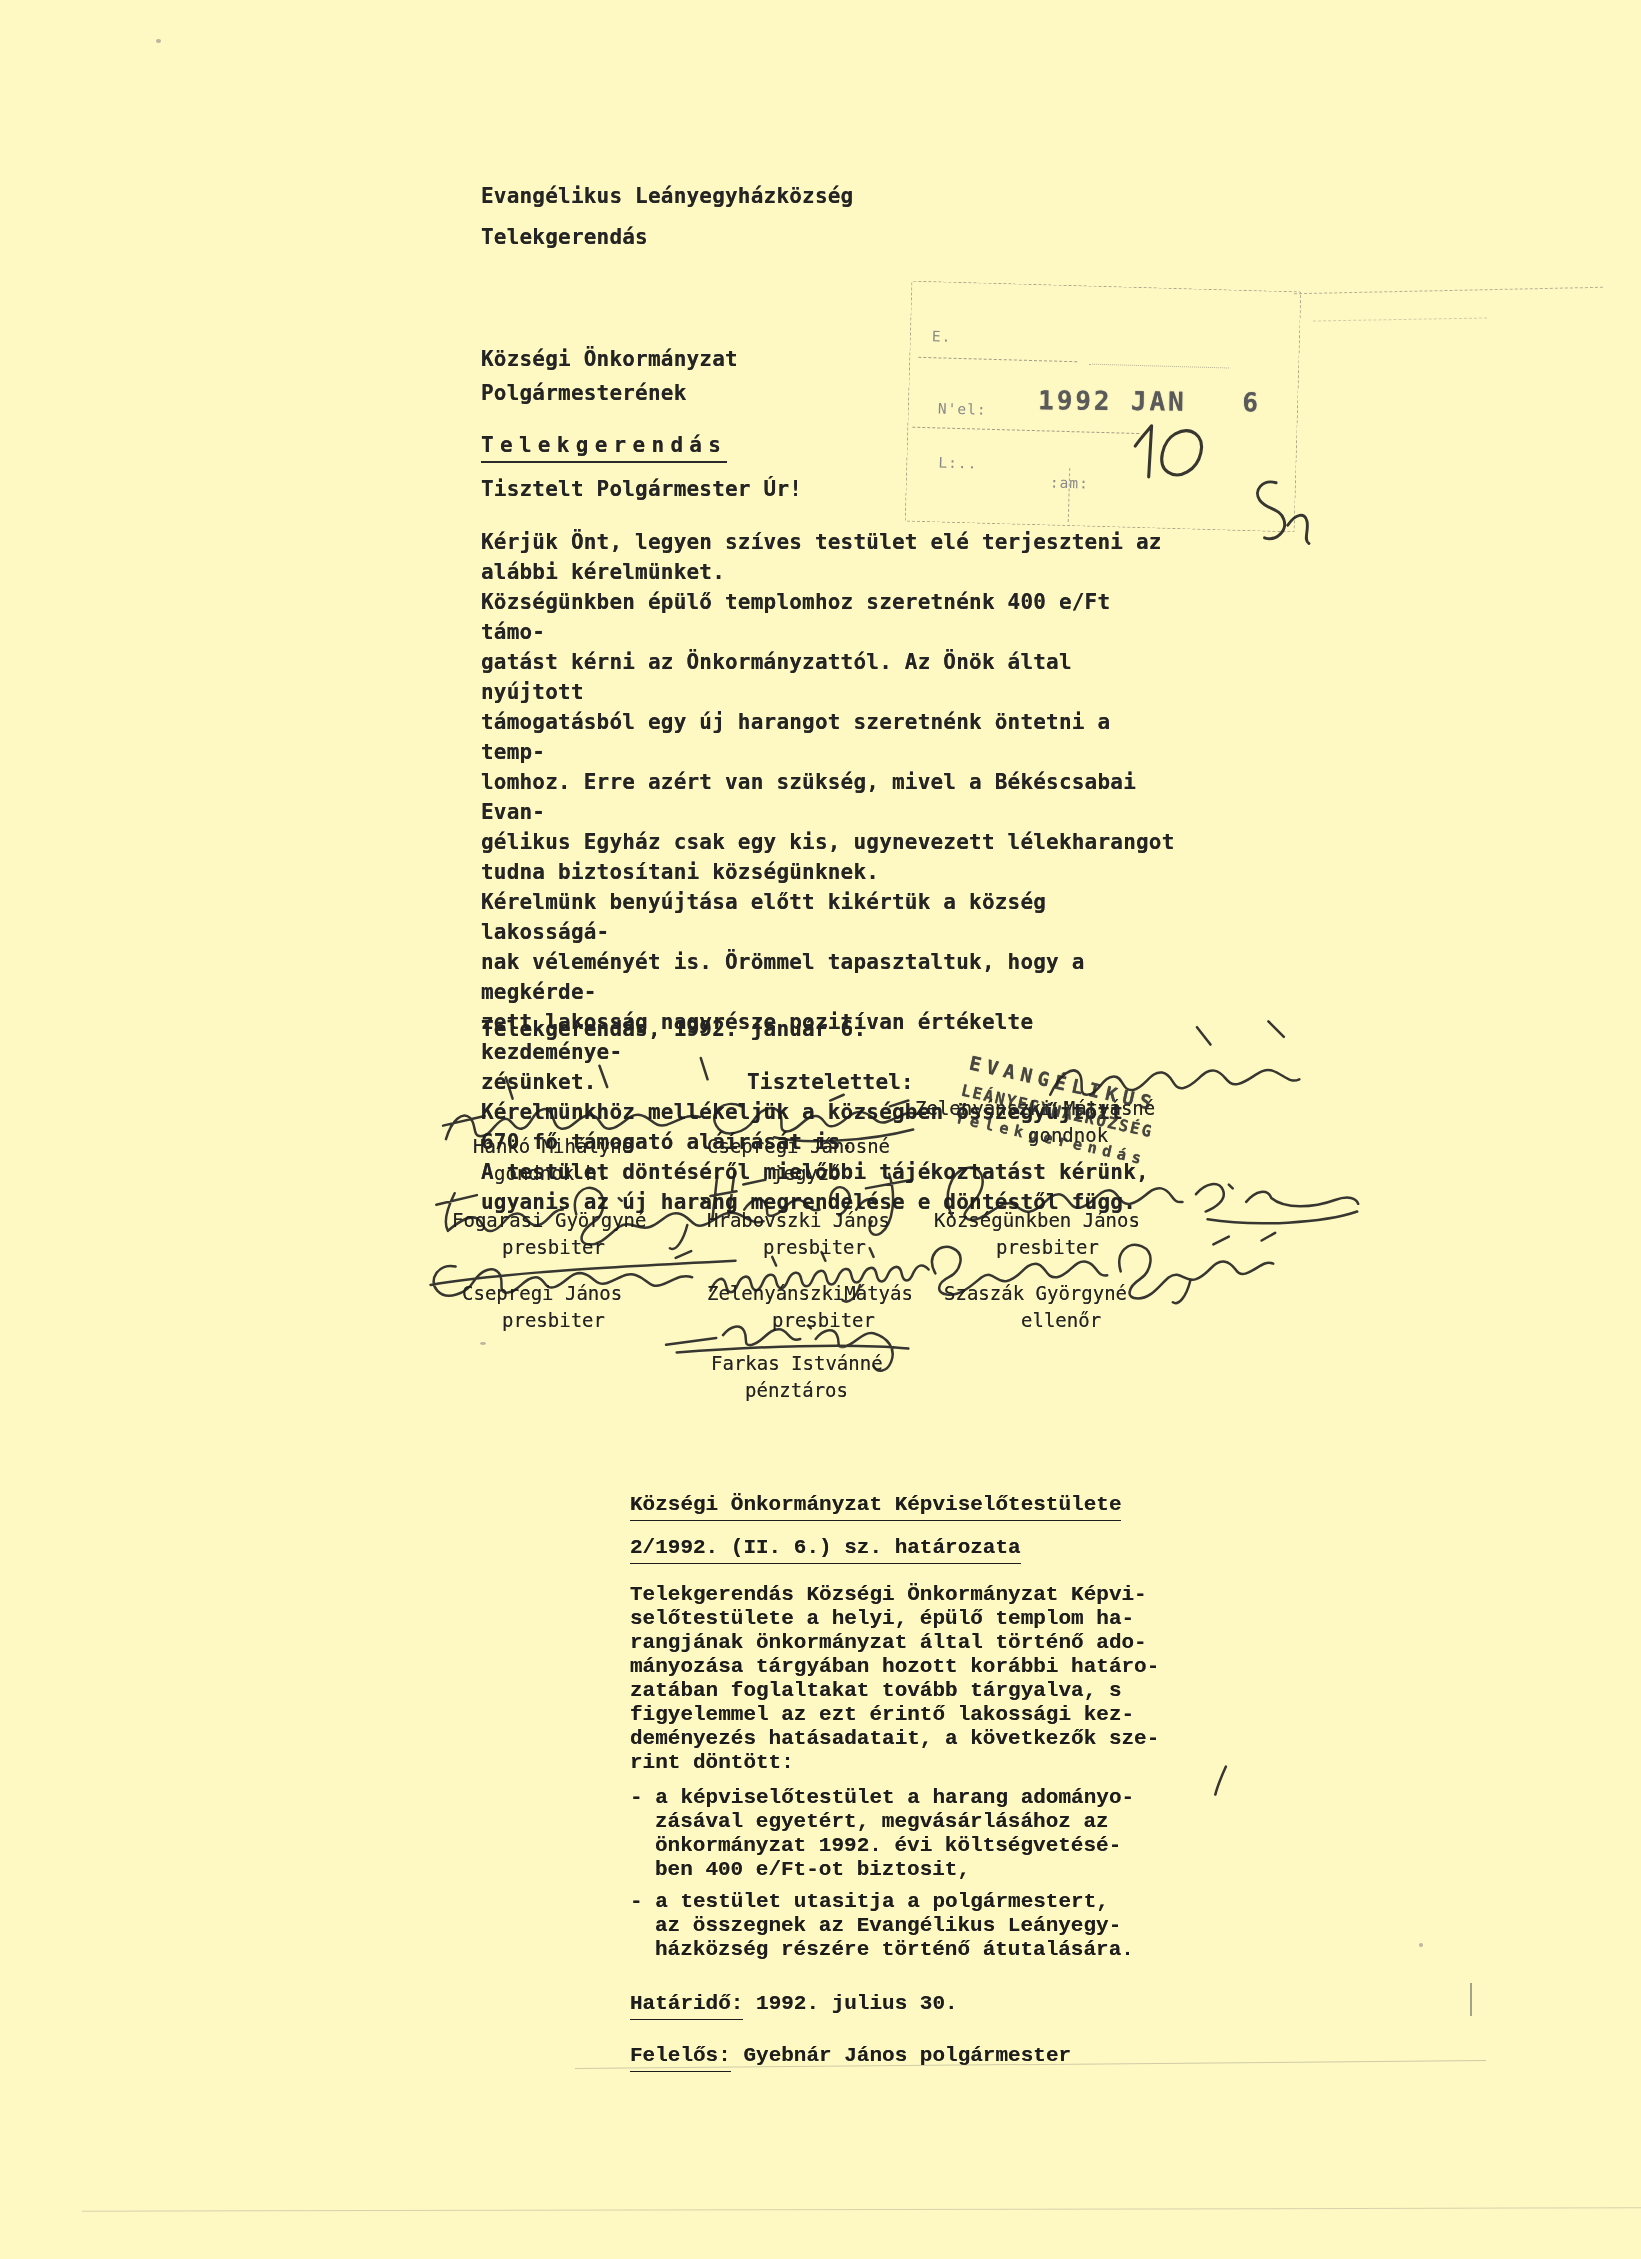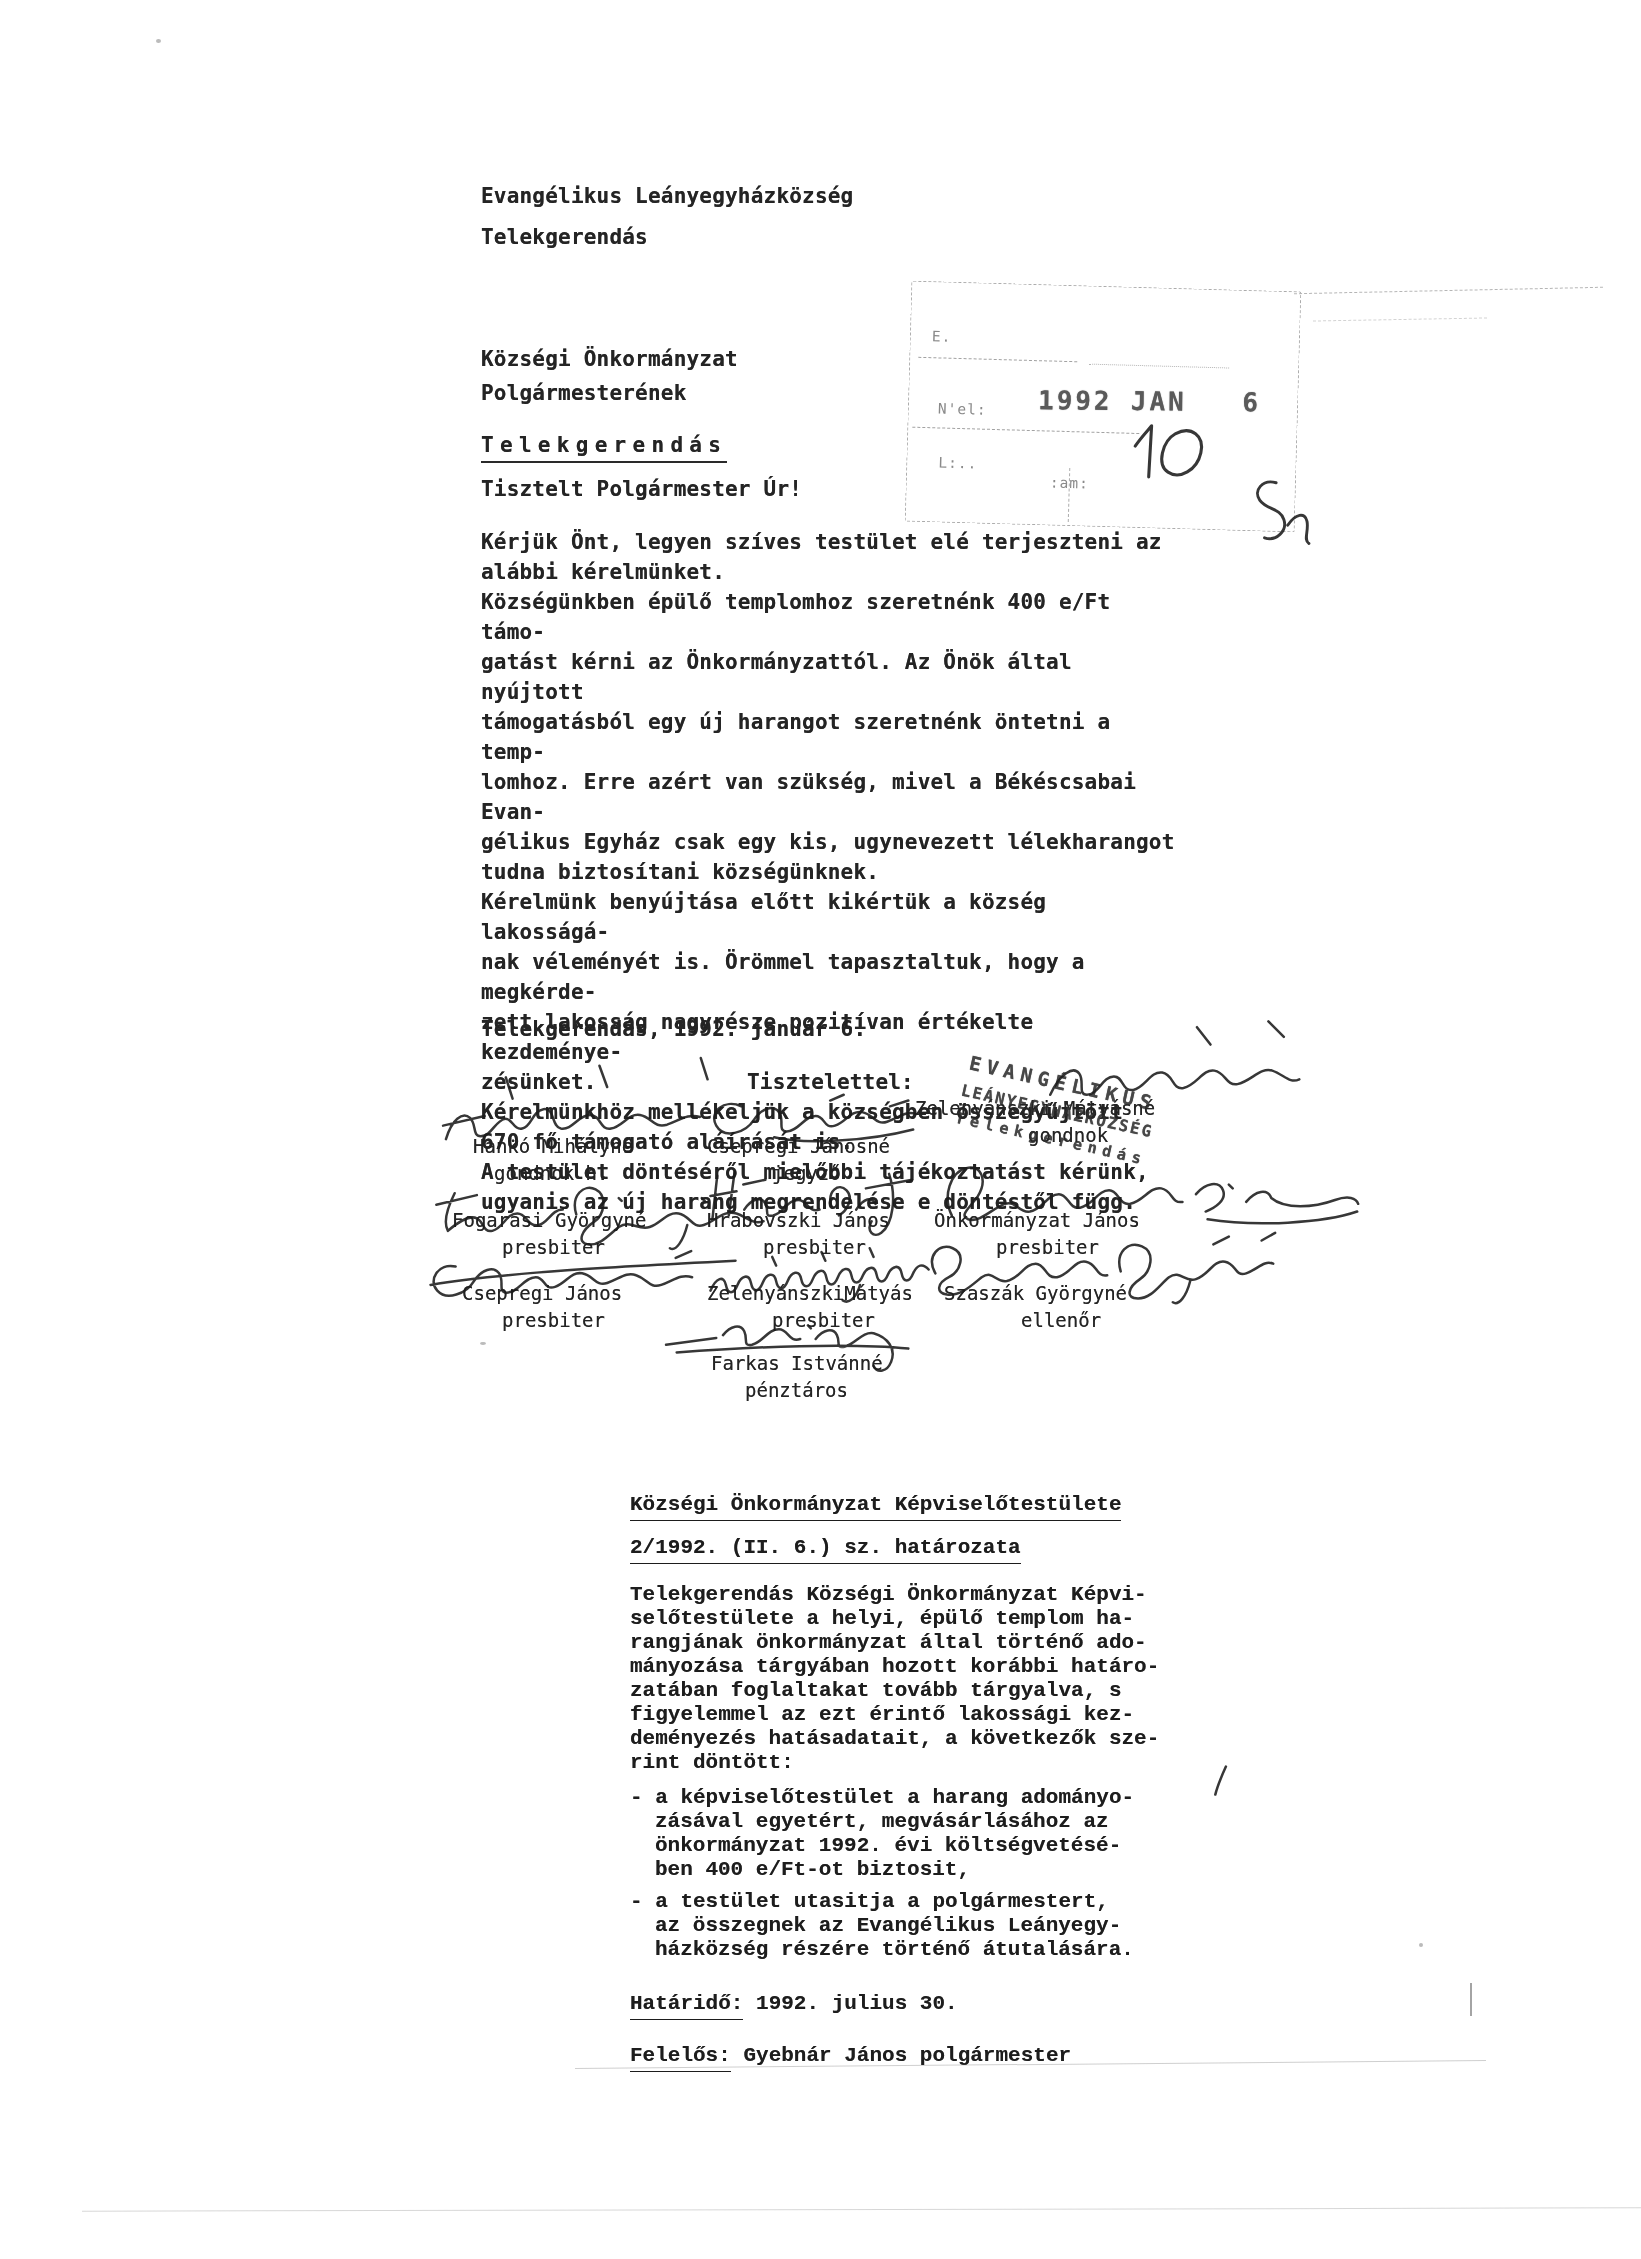--- a/index.html
+++ b/index.html
@@ -1,20 +1,20 @@
 <!DOCTYPE html>
 <html><head>
 <meta charset="utf-8">
 <style>
   html,body{margin:0;padding:0;background:#e8e8e8;}
   .page{
     position:relative;
     width:1641px;height:2259px;
     margin:0 auto;
-    background:#ffffff;
+    background:#fef9c3;
     overflow:hidden;
     font-family:"DejaVu Sans Mono", monospace;
     color:#222;
   }
   
   .tw{
     position:absolute;
     font-family:"DejaVu Sans Mono", monospace;
     font-size:21px;
     font-weight:700;
@@ -166,21 +166,21 @@
 
   <div class="sig-name" style="left:707px;top:1135px;">Csepregi Jánosné</div>
   <div class="sig-name" style="left:772px;top:1162px;">jegyző</div>
 
   <div class="sig-name" style="left:452px;top:1209px;">Fogarasi Györgyné</div>
   <div class="sig-name" style="left:502px;top:1236px;">presbiter</div>
 
   <div class="sig-name" style="left:707px;top:1209px;">Hrabovszki János</div>
   <div class="sig-name" style="left:763px;top:1236px;">presbiter</div>
 
-  <div class="sig-name" style="left:934px;top:1209px;">Önkormányzat János</div>
+  <div class="sig-name" style="left:934px;top:1209px;">Községünkben János</div>
   <div class="sig-name" style="left:996px;top:1236px;">presbiter</div>
 
   <div class="sig-name" style="left:462px;top:1282px;">Csepregi János</div>
   <div class="sig-name" style="left:502px;top:1309px;">presbiter</div>
 
   <div class="sig-name" style="left:707px;top:1282px;">ZelenyánszkiMátyás</div>
   <div class="sig-name" style="left:772px;top:1309px;">presbiter</div>
 
   <div class="sig-name" style="left:944px;top:1282px;">Szaszák Györgyné</div>
   <div class="sig-name" style="left:1021px;top:1309px;">ellenőr</div>

